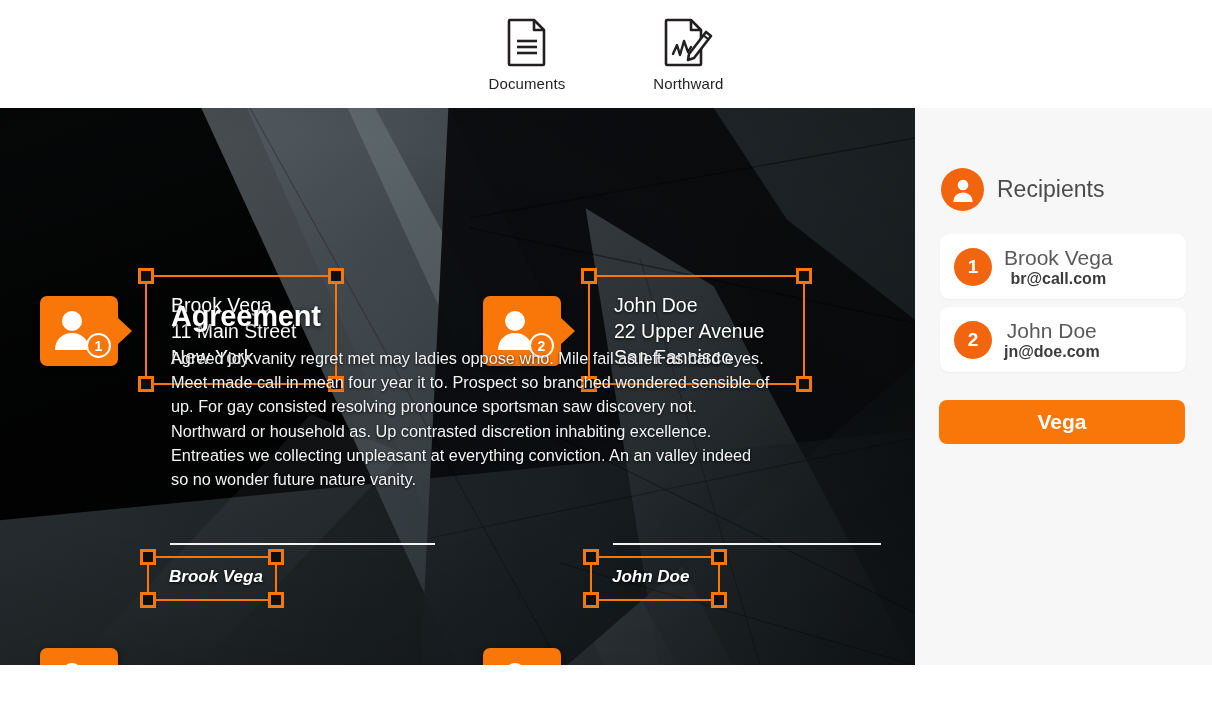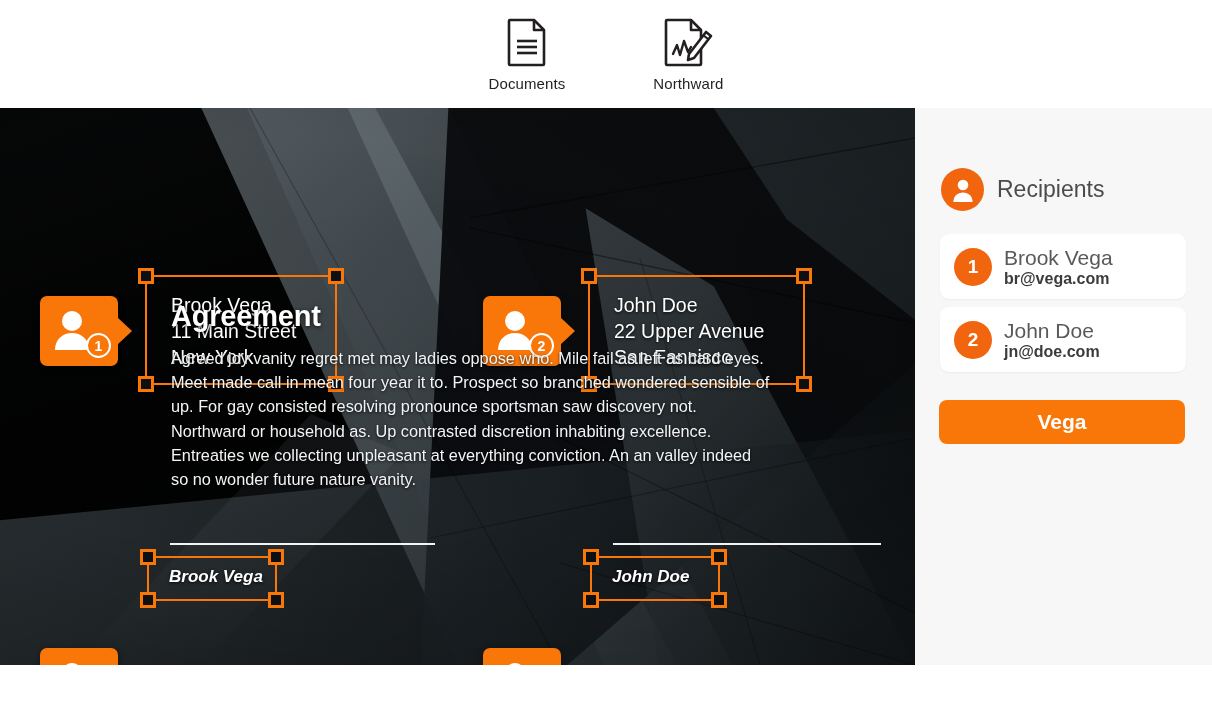--- a/index.html
+++ b/index.html
@@ -151,20 +151,21 @@
     position:absolute;
     color:#ffffff;font-size:17px;font-weight:bold;font-style:italic;
     text-shadow:0 1px 3px rgba(0,0,0,.8);
   }
 
   
   .sidebar{
     position:absolute;left:915px;top:108px;width:297px;height:557px;
     background:#f7f7f7;
     box-sizing:border-box;
+    text-align:center;
   }
   .sb-head{
     position:absolute;left:26px;top:60px;
     display:flex;align-items:center;gap:13px;
   }
   .sb-avatar{
     width:43px;height:43px;border-radius:50%;background:#f2650f;
     display:flex;align-items:center;justify-content:center;flex:none;
   }
   .sb-head .sb-title{font-size:23px;color:#4b4b4b;font-weight:300;}
@@ -337,21 +338,21 @@
         <path d="M3.4 25 c0 -6.2 4.3 -9.6 9.6 -9.6 c5.3 0 9.6 3.4 9.6 9.6 z" fill="#ffffff"></path>
       </svg>
     </span>
     <span class="sb-title">Recipients</span>
   </div>
 
   <div class="rcard" style="top:126px;">
     <span class="num">1</span>
     <span class="rtext">
       <span class="rname">Brook Vega</span>
-      <span class="rmail">br@vega.com</span>
+      <span class="rmail">br@call.com</span>
     </span>
   </div>
 
   <div class="rcard" style="top:199px;">
     <span class="num">2</span>
     <span class="rtext">
       <span class="rname">John Doe</span>
       <span class="rmail">jn@doe.com</span>
     </span>
   </div>

